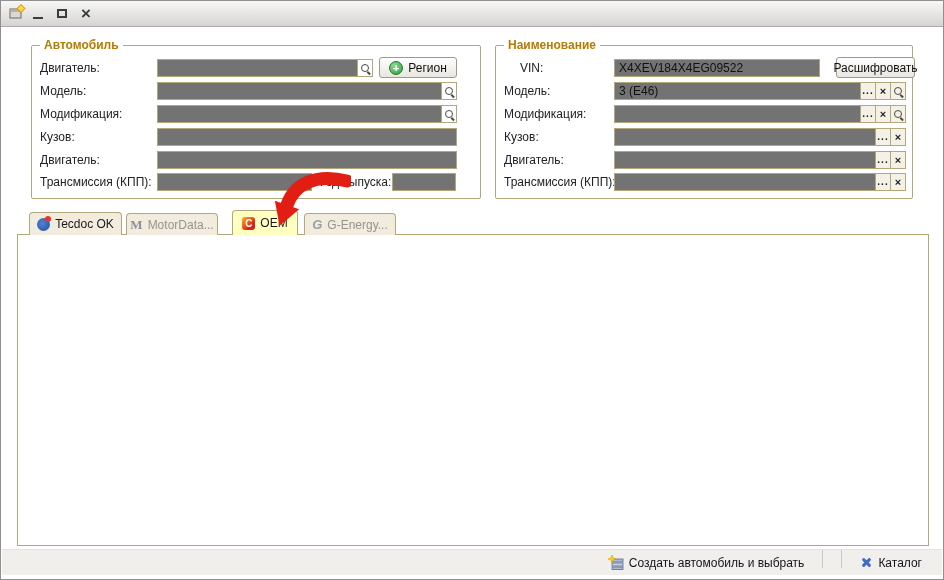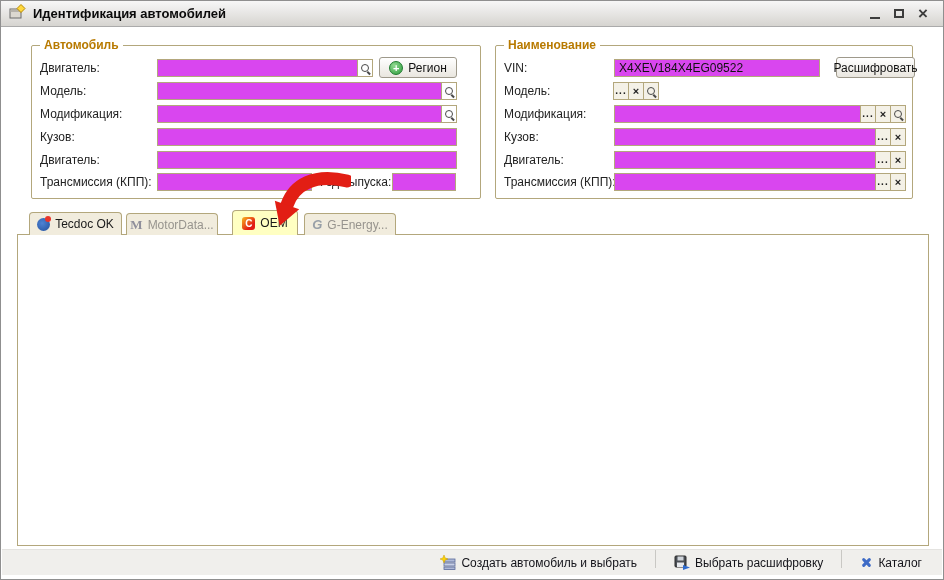--- a/index.html
+++ b/index.html
@@ -18,21 +18,21 @@
 
   
   .groupbox { position:absolute; border:1px solid #b3a77c; border-radius:2px; background:#fff; }
   .gtitle { position:absolute; top:-8px; left:8px; background:#fff; padding:0 4px;
             font-weight:bold; font-size:12px; color:#b87a00; }
   .flabel { position:absolute; font-size:12px; color:#222; white-space:nowrap; }
 
   
   .strip { position:absolute; display:flex; height:18px; }
   .strip input { flex:1; min-width:0; box-sizing:border-box; border:1px solid #b3a77c;
-                 background:#d946ef; padding:1px 4px; font:12px "Liberation Sans",sans-serif; color:#111; outline:none; }
+                 background:#737373; padding:1px 4px; font:12px "Liberation Sans",sans-serif; color:#111; outline:none; }
   .sbtn { width:16px; box-sizing:border-box; border:1px solid #b3a77c; margin-left:-1px;
           background:#f4f1e7; display:flex; align-items:center; justify-content:center;
           font-size:10px; color:#333; cursor:default; }
   .sbtn.white { background:#fff; }
   .clearx { font-size:11px; font-weight:bold; color:#222; line-height:10px; }
   .dots { font-weight:bold; letter-spacing:1px; line-height:6px; color:#222; }
   .mag { position:relative; width:11px; height:11px; }
   .mag::before { content:""; position:absolute; left:1px; top:1px; width:6px; height:6px;
                  border:1.5px solid #4a4a4a; border-radius:50%; }
   .mag::after { content:""; position:absolute; left:8px; top:8px; width:4px; height:2px;
@@ -108,21 +108,20 @@
 <div class="window">
 
   <div class="titlebar">
     <span>
       <svg width="17" height="17" viewBox="0 0 17 17">
         <rect x="1" y="6" width="11" height="9" fill="#dcd8d0" stroke="#6b6b6b"></rect>
         <rect x="1.5" y="6.5" width="10" height="2.5" fill="#b6b2aa"></rect>
         <polygon points="12,1.5 16,5.5 12,9.5 8,5.5" fill="#ffd83d" stroke="#b88a00"></polygon>
       </svg>
     </span>
-    <span class="title">Идентификация автомобилей</span>
     <span class="winbtn">
         <span class="minbar"></span>
       </span>
     <span class="winbtn">
         <span class="maxbox"></span>
       </span>
     <span class="winbtn">
         <span class="xglyph">×</span>
       </span>
   </div>
@@ -174,30 +173,31 @@
     </span>
     <span class="flabel" style="left:288px; top:129px;">Год выпуска:</span>
     <span class="strip" style="left:360px; top:127px; width:64px;">
       <input value="" style="">
     </span>
   </div>
 
   <div class="groupbox" style="left:494px; top:44px; width:416px; height:152px;">
     <span class="gtitle">Наименование</span>
 
-    <span class="flabel" style="left:8px; top:15px;">VIN:</span>
+    <span class="flabel" style="left:24px; top:15px;">VIN:</span>
     <span class="strip" style="left:118px; top:13px; width:206px;">
       <input value="X4XEV184X4EG09522" style="">
     </span>
     <span class="pushbtn" style="left:340px; top:11px; width:79px; height:21px;">
       <span>Расшифровать</span>
     </span>
 
     <span class="flabel" style="left:8px; top:38px;">Модель:</span>
     <span class="strip" style="left:118px; top:36px; width:292px;">
+      <input value="3 (E46)" style="">
       <span class="sbtn">
           <span class="dots">...</span>
         </span>
       <span class="sbtn">
           <span class="clearx">×</span>
         </span>
       <span class="sbtn">
           <span class="mag"></span>
         </span>
     </span>
@@ -340,29 +340,20 @@
     <span class="fbtn">
       <svg width="16" height="15" viewBox="0 0 16 15">
         <rect x="4" y="4" width="11" height="3" fill="#aeb9d8" stroke="#5a6a9a" stroke-width="0.8"></rect>
         <rect x="4" y="8" width="11" height="3" fill="#c8d0e6" stroke="#5a6a9a" stroke-width="0.8"></rect>
         <rect x="4" y="12" width="11" height="2.5" fill="#aeb9d8" stroke="#5a6a9a" stroke-width="0.8"></rect>
         <polygon points="4,0 5.1,2.9 8,4 5.1,5.1 4,8 2.9,5.1 0,4 2.9,2.9" fill="#ffd400" stroke="#c89a00" stroke-width="0.5"></polygon>
       </svg>
       <span>Создать автомобиль и выбрать</span>
     </span>
     <span class="fdiv"></span>
-    <span class="fbtn">
-      <svg width="16" height="15" viewBox="0 0 16 15">
-        <rect x="1" y="1" width="11" height="11" rx="1" fill="#4a4f55" stroke="#2a2a2a"></rect>
-        <rect x="3.5" y="1.5" width="6" height="4" fill="#cfd4da"></rect>
-        <rect x="3" y="7.5" width="7" height="4.5" fill="#e8eaee"></rect>
-        <polygon points="9,10 16,12.5 9,15" fill="#2e6bd0"></polygon>
-      </svg>
-      <span>Выбрать расшифровку</span>
-    </span>
     <span class="fdiv"></span>
     <span class="fbtn">
       <span class="xicon"></span>
       <span>Каталог</span>
     </span>
   </div>
 
 </div>
 
 </body></html>

